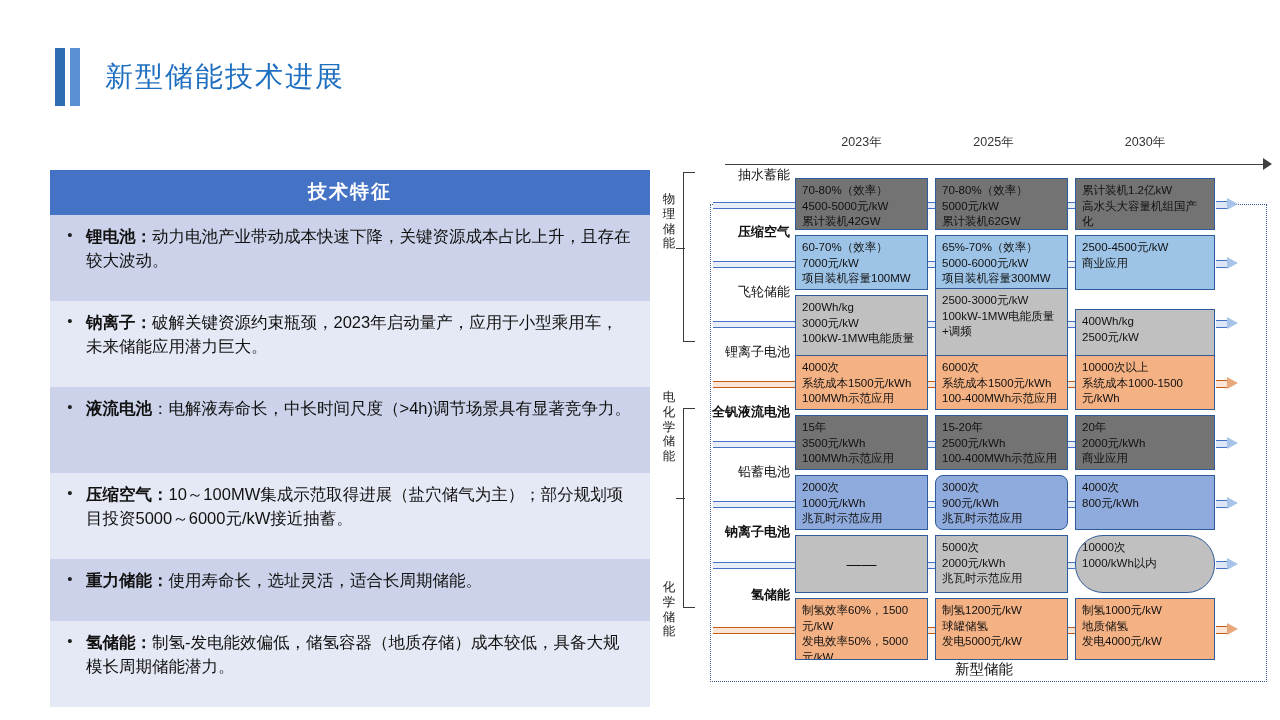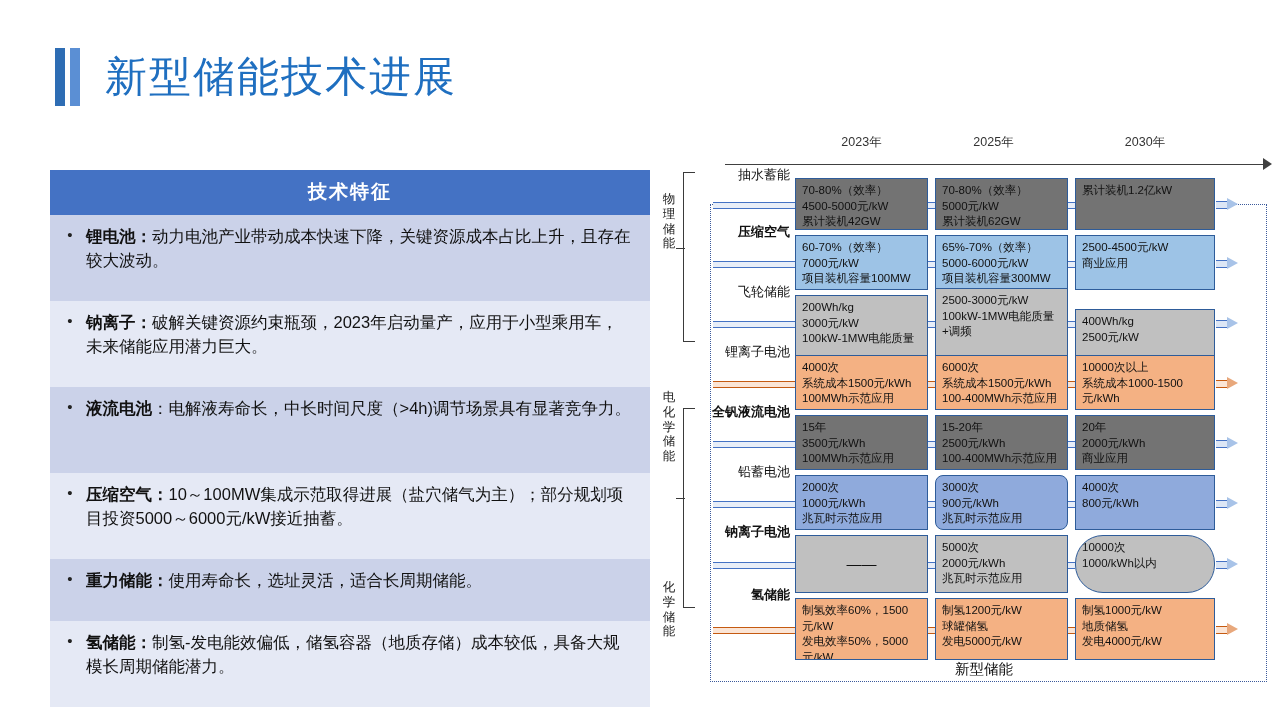--- a/index.html
+++ b/index.html
@@ -9,21 +9,21 @@
     -webkit-font-smoothing:antialiased;
   }
   #slide{position:relative;width:1280px;height:720px;}
 
   
   #title-block{position:absolute;left:55px;top:48px;display:flex;align-items:center;}
   .title-bar{width:10px;height:58px;}
   .title-bar.dark{background:#2E6DB4;}
   .title-bar.light{background:#5B8FD4;margin-left:5px;}
   #page-title{
-    margin-left:25px;font-size:42px;color:#1F6FC0;font-weight:400;
+    margin-left:25px;font-size:28px;color:#1F6FC0;font-weight:400;
     letter-spacing:2px;line-height:1;white-space:nowrap;
   }
 
   
   #feature-panel{position:absolute;left:50px;top:170px;width:600px;}
   #feature-header{
     background:#4472C4;color:#ffffff;font-size:19px;font-weight:bold;
     text-align:center;padding:9px 0 10px;letter-spacing:2px;
   }
   .feature-row{
@@ -200,20 +200,21 @@
         <div class="connector" style="left: 273px; top: 82px; width: 7px;"></div>
         <div class="cell c-lightblue" style="left: 280px; top: 58px; width: 133px; height: 52px;">
           <div>70-80%（效率）</div>
           <div>5000元/kW</div>
           <div>累计装机62GW</div>
           <div>单机400-500MW国产化</div>
         </div>
         <div class="connector" style="left: 413px; top: 82px; width: 7px;"></div>
         <div class="cell c-lightblue" style="left: 420px; top: 58px; width: 140px; height: 52px;">
           <div>累计装机1.2亿kW</div>
+          <div>高水头大容量机组国产化</div>
         </div>
         <div class="end-arrow" style="left: 561px; top: 78px;">
           <div class="shaft"></div>
           <div class="head"></div>
         </div>
         <div class="row-label bold" style="left: 30px; width: 105px; top: 103px;">压缩空气</div>
         <div class="connector" style="left: 58px; top: 140.5px; width: 82px;"></div>
         <div class="cell c-midblue" style="left: 140px; top: 115px; width: 133px; height: 55px;">
           <div>60-70%（效率）</div>
           <div>7000元/kW</div>

